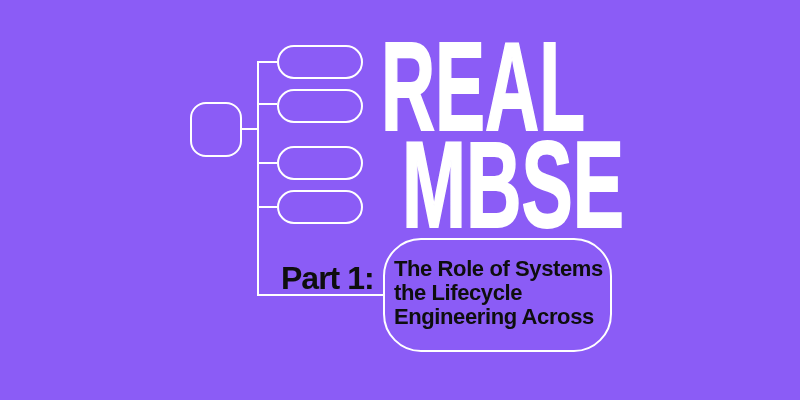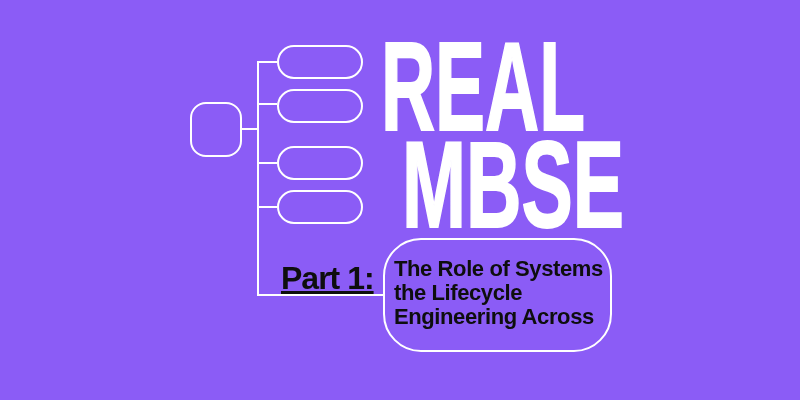--- a/index.html
+++ b/index.html
@@ -49,21 +49,20 @@
   
   .part-label {
     position: absolute;
     left: 281px; top: 262px;
     color: #0E0E0E;
     font-size: 32px;
     font-weight: 700;
     letter-spacing: -1px;
     line-height: 1;
     white-space: nowrap;
-    text-decoration: underline;
   }
   
   .topic-box {
     position: absolute;
     left: 383px; top: 238px;
     width: 229px; height: 114px;
     border: 2px solid #FFFFFF;
     border-radius: 38px;
     box-sizing: border-box;
     padding: 17px 0 0 9px;

